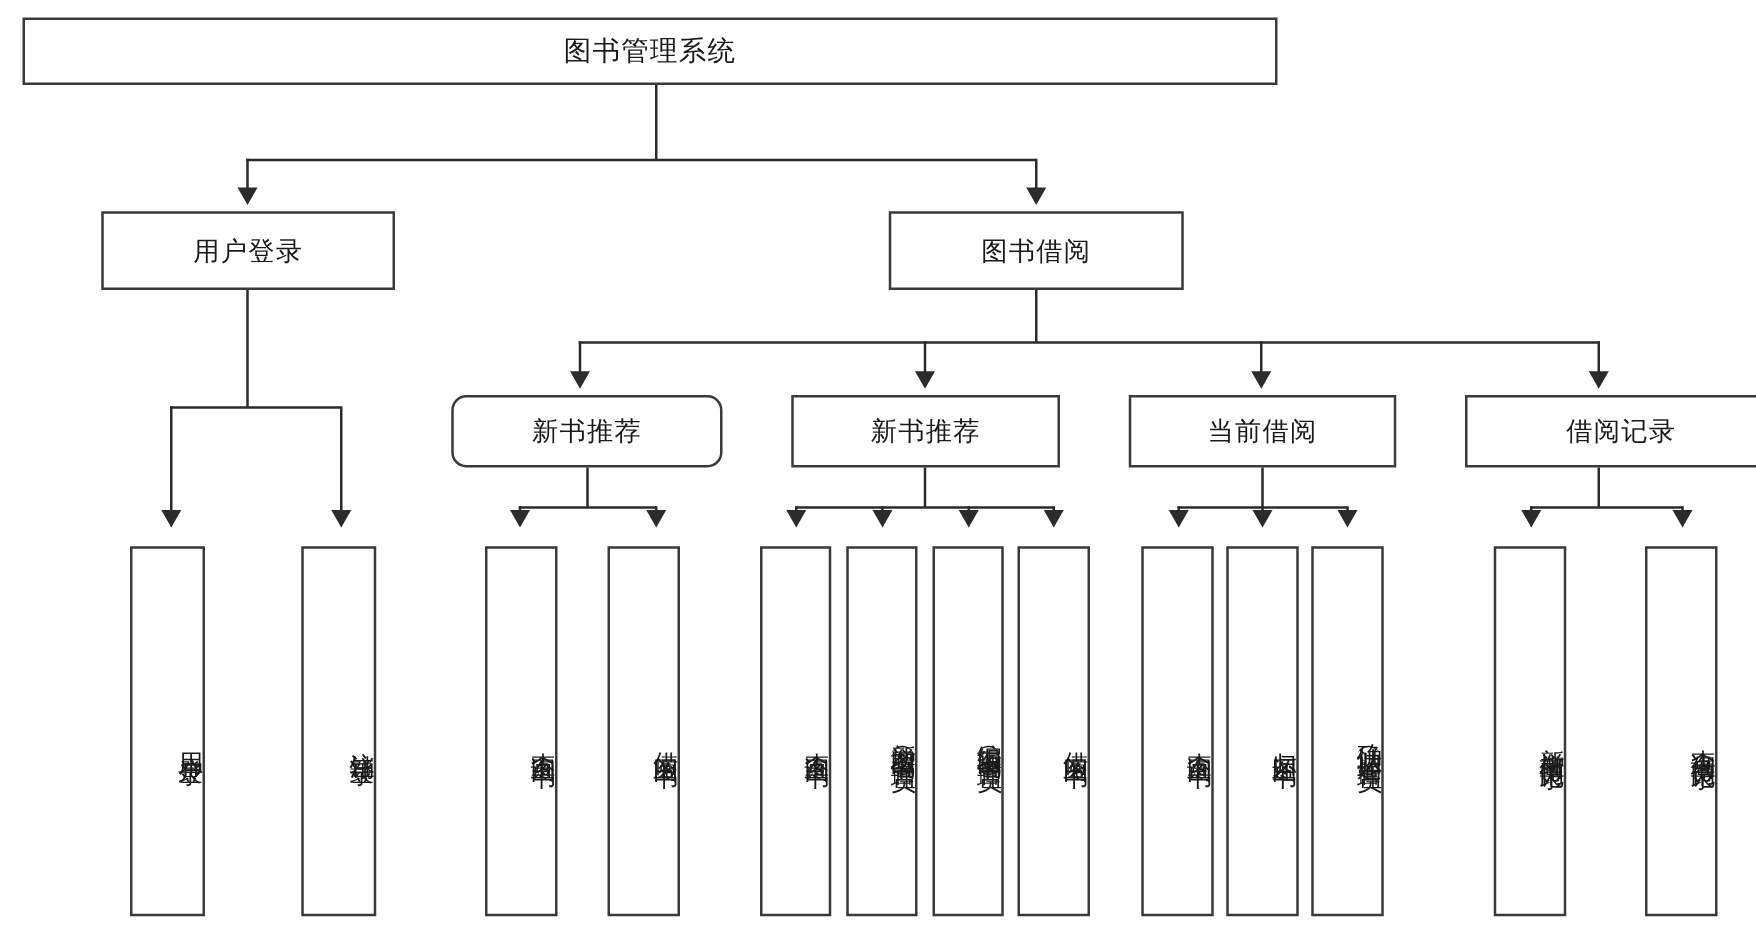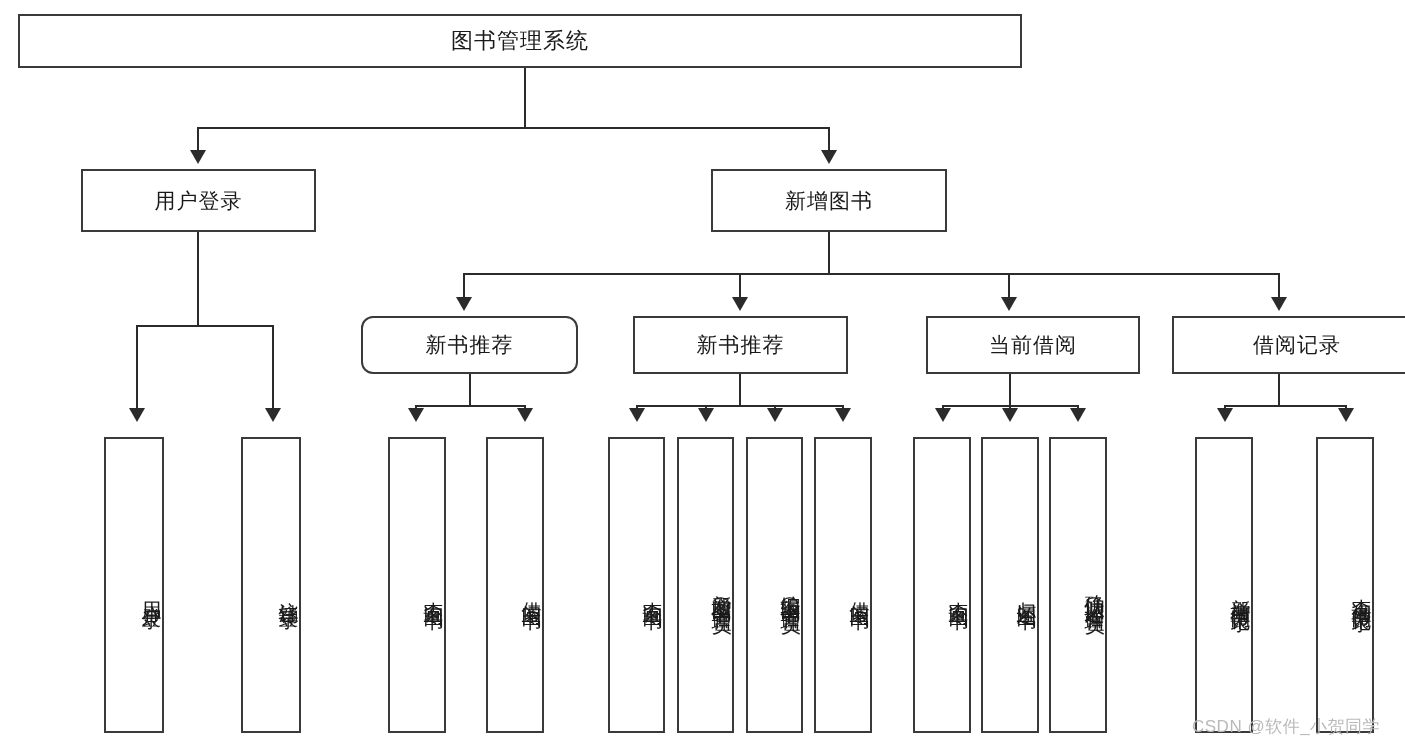--- a/index.html
+++ b/index.html
@@ -84,21 +84,21 @@
 
   <div class="edge v" style="left:197px; top:127px; height:26px;"></div>
   <div class="arrow" style="left:190px; top:150px;"></div>
   <div class="edge v" style="left:828px; top:127px; height:26px;"></div>
   <div class="arrow" style="left:821px; top:150px;"></div>
 
   <div class="node horiz" style="left:81px; top:169px; width:235px; height:63px;">
     <span>用户登录</span>
   </div>
   <div class="node horiz" style="left:711px; top:169px; width:236px; height:63px;">
-    <span>新增图书</span>
+    <span>图书借阅</span>
   </div>
 
   <div class="edge v" style="left:197px; top:232px; height:94px;"></div>
   <div class="edge h" style="left:136px; top:325px; width:136px;"></div>
   <div class="edge v" style="left:136px; top:325px; height:85px;"></div>
   <div class="arrow" style="left:129px; top:408px;"></div>
   <div class="edge v" style="left:272px; top:325px; height:85px;"></div>
   <div class="arrow" style="left:265px; top:408px;"></div>
 
   <div class="edge v" style="left:828px; top:232px; height:42px;"></div>
@@ -111,21 +111,21 @@
   <div class="arrow" style="left:1001px; top:297px;"></div>
   <div class="edge v" style="left:1278px; top:273px; height:27px;"></div>
   <div class="arrow" style="left:1271px; top:297px;"></div>
 
   <div class="node horiz" style="left:361px; top:316px; width:217px; height:58px;border-radius:12px;">
     <span>新书推荐</span>
   </div>
   <div class="node horiz" style="left:633px; top:316px; width:215px; height:58px;">
     <span>新书推荐</span>
   </div>
-  <div class="node horiz" style="left:926px; top:316px; width:214px; height:58px;">
+  <div class="node horiz" style="left:903px; top:316px; width:214px; height:58px;">
     <span>当前借阅</span>
   </div>
   <div class="node horiz" style="left:1172px; top:316px; width:250px; height:58px;justify-content:center;">
     <span>借阅记录</span>
   </div>
 
   <div class="edge v" style="left:469px; top:374px; height:32px;"></div>
   <div class="edge h" style="left:415px; top:405px; width:110px;"></div>
   <div class="edge v" style="left:415px; top:405px; height:6px;"></div>
   <div class="arrow" style="left:408px; top:408px;"></div>
@@ -196,15 +196,14 @@
   <div class="edge v" style="left:1345px; top:405px; height:6px;"></div>
   <div class="arrow" style="left:1338px; top:408px;"></div>
 
   <div class="node vert" style="left:1195px; top:437px; width:58px; height:296px;">
     <span class="vtext">新增借阅记录</span>
   </div>
   <div class="node vert" style="left:1316px; top:437px; width:58px; height:296px;">
     <span class="vtext">查询借阅记录</span>
   </div>
 
-  <div class="watermark" style="left:1192px; top:715px;">CSDN @软件_小贺同学</div>
 
 </div>
 
 </body></html>

